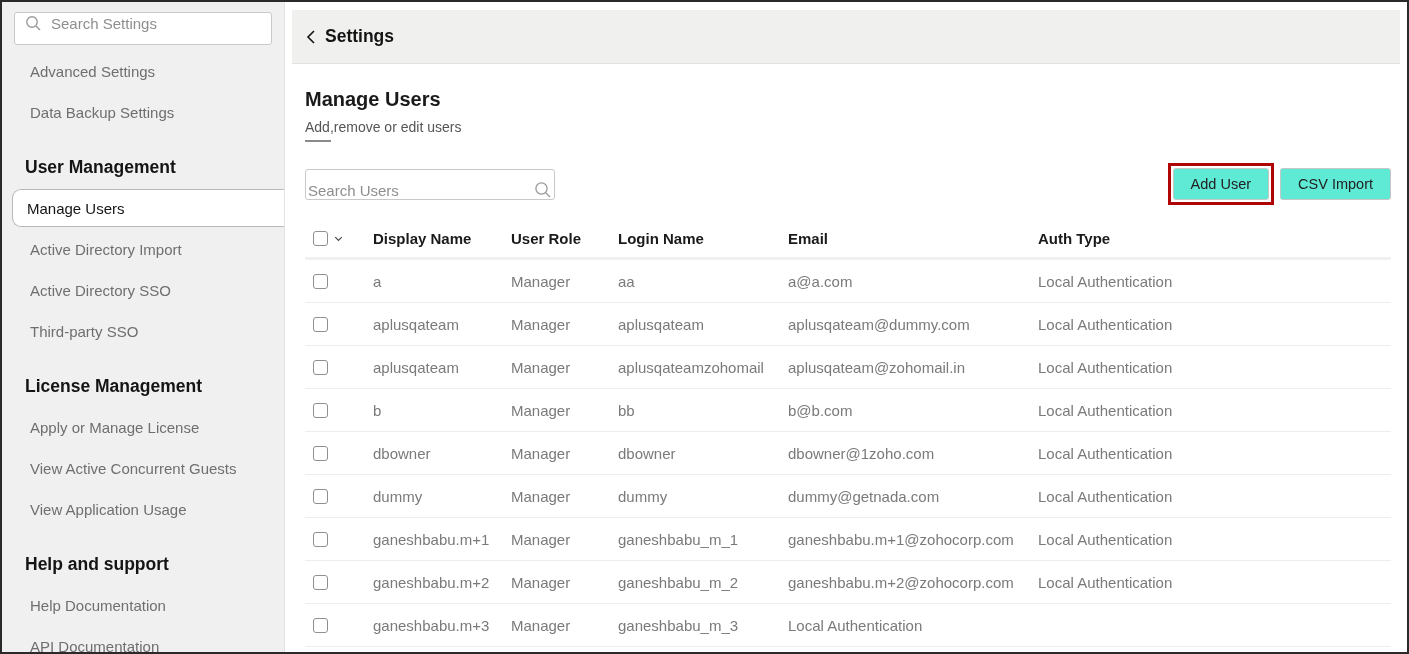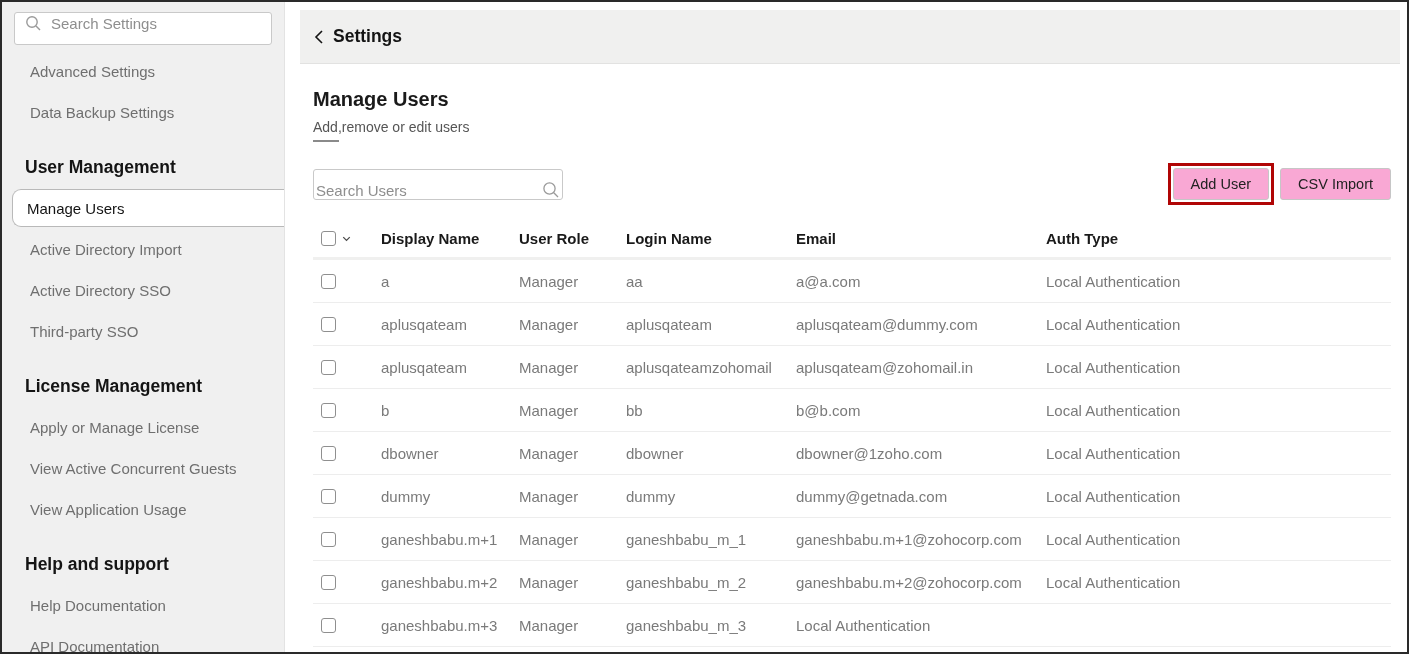--- a/index.html
+++ b/index.html
@@ -53,21 +53,21 @@
     color: #141414;
   }
   .side-header {
     height: 41px; margin-top: 14px;
     display: flex; align-items: center;
     padding-left: 23px;
     font-size: 17.5px; font-weight: bold; color: #141414;
   }
 
   
-  .main { flex: 1; display: flex; flex-direction: column; background: #fff; overflow: hidden; margin-left: 8px; }
+  .main { flex: 1; display: flex; flex-direction: column; background: #fff; overflow: hidden; }
   .crumb-bar {
     margin: 8px 7px 0 7px;
     height: 54px;
     background: #f0f0ef;
     border-bottom: 1px solid #e2e2e1;
     display: flex; align-items: center;
     padding-left: 13px; gap: 8px;
     font-size: 17.5px; font-weight: bold; color: #141414;
     cursor: pointer;
   }
@@ -85,21 +85,21 @@
     padding: 0 2px; gap: 14px;
   }
   .search-users input {
     border: none; outline: none; flex: 1;
     font-family: "Liberation Sans", sans-serif;
     font-size: 15px; color: #444; background: transparent;
   }
   .search-users input::placeholder { color: #8e8e8e; }
   .toolbar-spacer { flex: 1; }
   .btn {
-    background: #f9a8d4;
+    background: #5eead4;
     border: 1px solid #c6c6c6;
     border-radius: 3px;
     font-family: "Liberation Sans", sans-serif;
     font-size: 14.5px; color: #222;
     padding: 7px 17px;
     cursor: pointer;
     white-space: nowrap;
   }
   .annotation-box {
     border: 3px solid #b00505;

